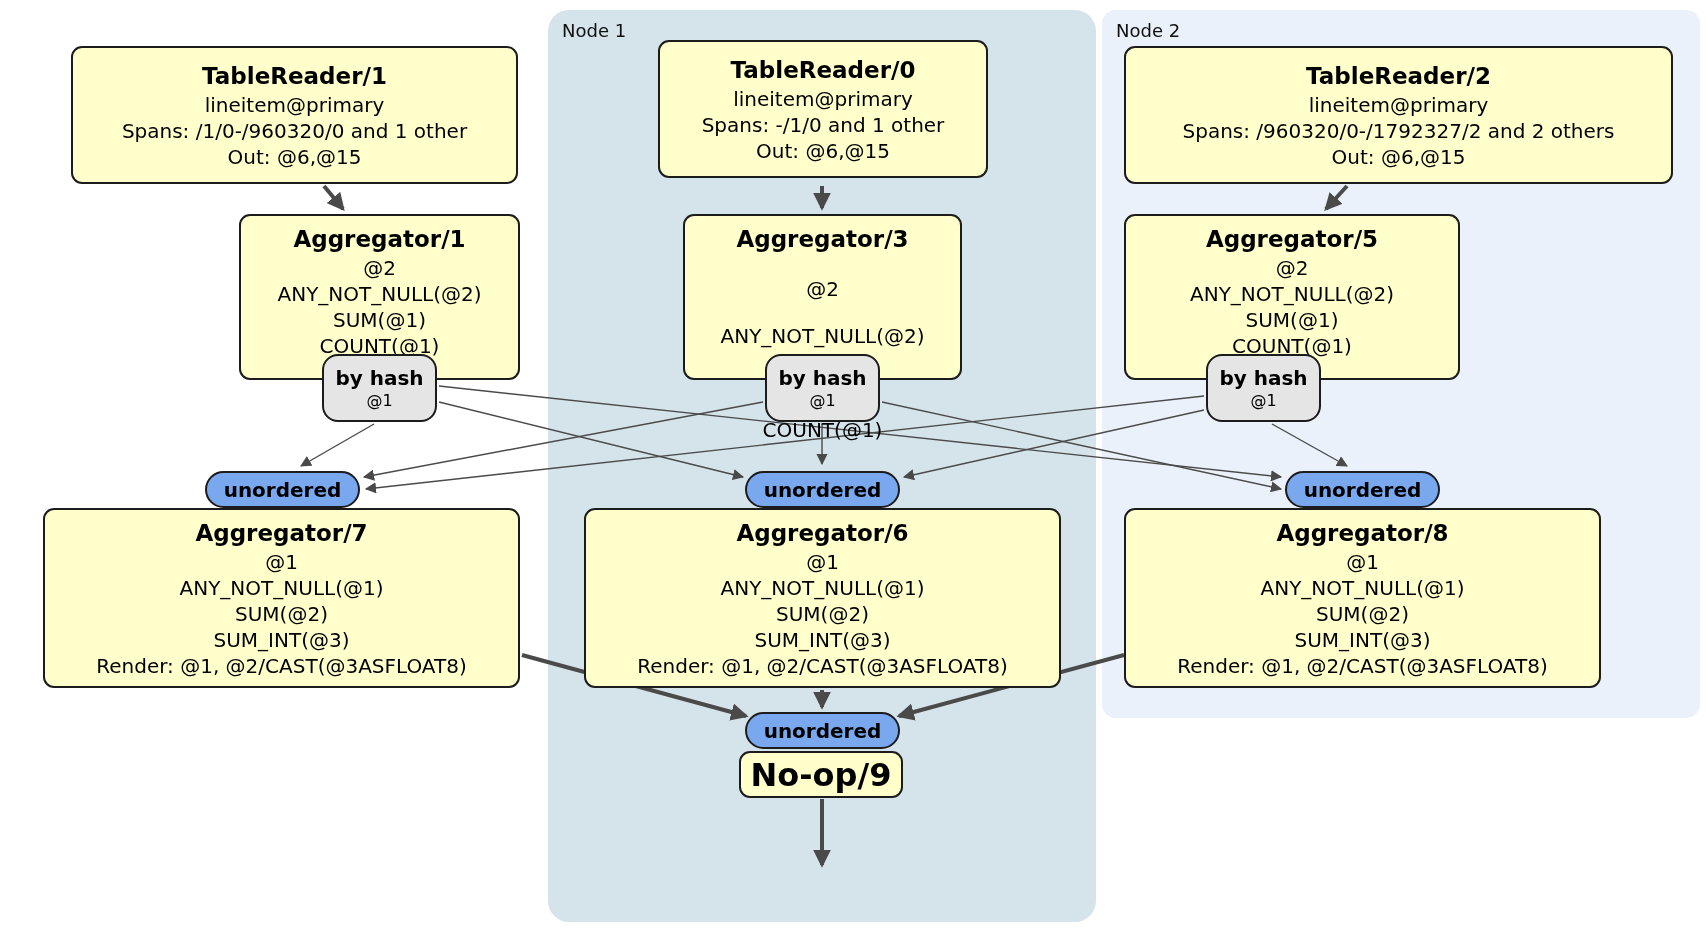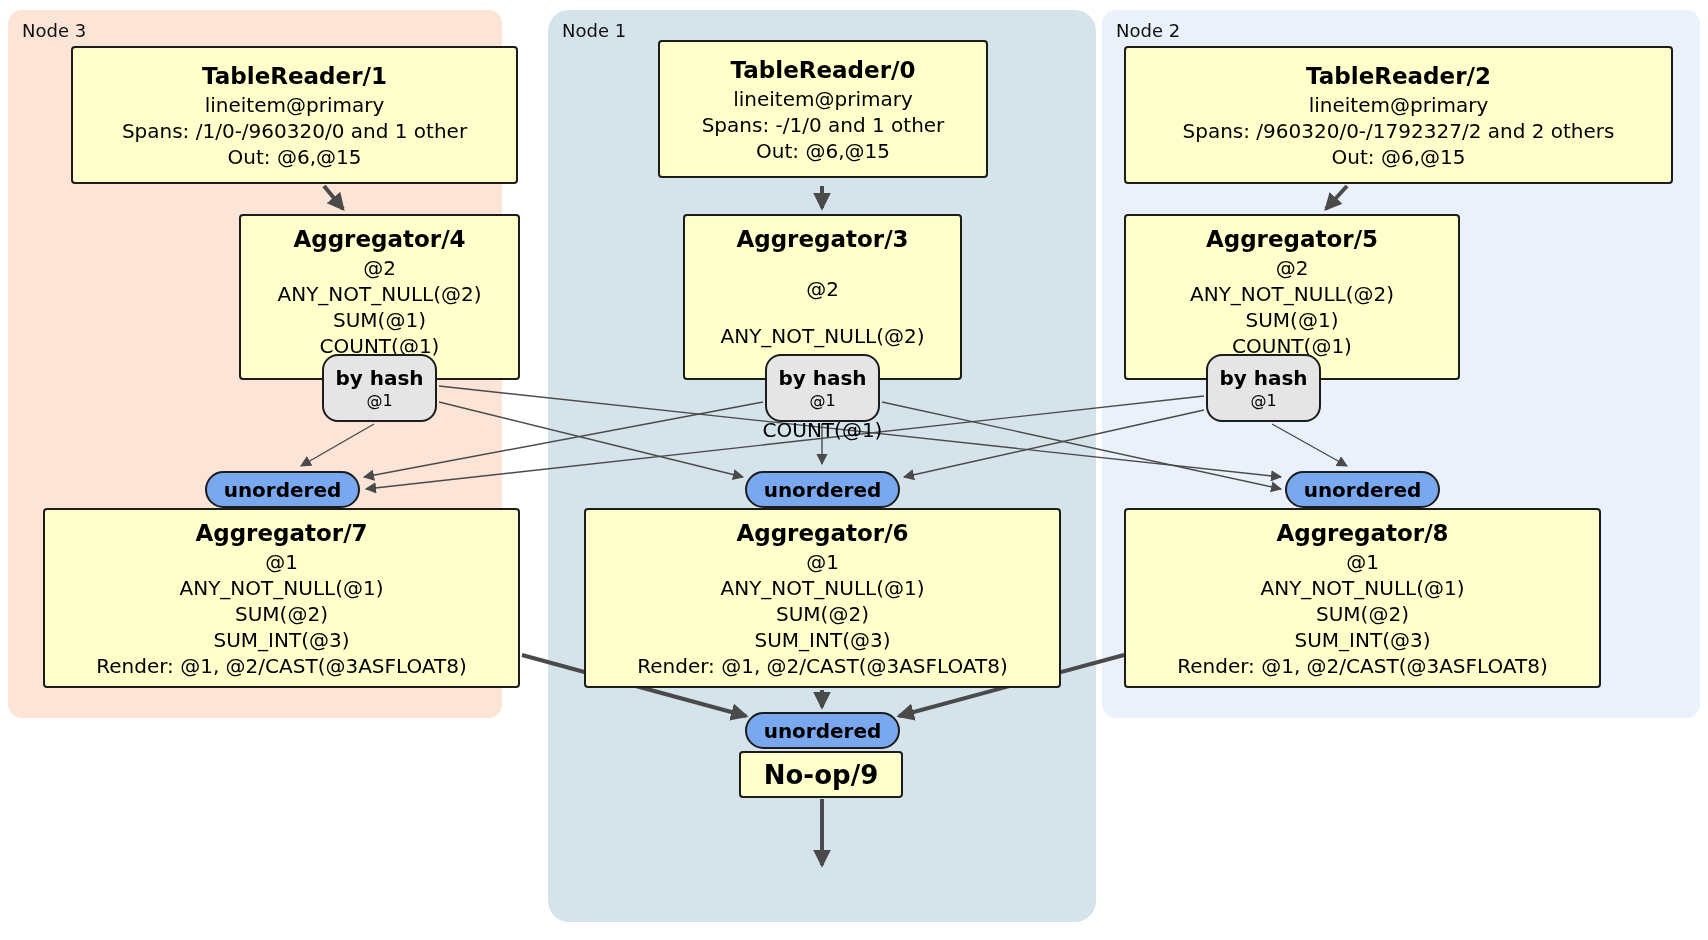--- a/index.html
+++ b/index.html
@@ -4,50 +4,47 @@
 <style>
   html,body { margin:0; padding:0; background:#ffffff; }
   .canvas {
     position:relative; width:1708px; height:940px; background:#ffffff;
     font-family:"DejaVu Sans","Liberation Sans",sans-serif; overflow:hidden;
   }
   .region { position:absolute; border-radius:14px; z-index:0; }
   .region-label { font-size:18px; color:#101010; padding:10px 0 0 14px; }
   .edges { position:absolute; left:0; top:0; z-index:1; }
   .pbox {
-    position:absolute; background:#ffffcc; border:2px solid #1c1c1c; border-radius:4px;
+    position:absolute; background:#ffffcc; border:2px solid #1c1c1c; border-radius:11px;
     display:flex; flex-direction:column; align-items:center; text-align:center;
     z-index:2; box-sizing:border-box; color:#000;
   }
   .pbox.center { justify-content:center; }
   .pbox.top { justify-content:flex-start; padding-top:8px; }
   .pbox .title { font-weight:bold; font-size:23px; line-height:31px; white-space:nowrap; }
   .pbox .line  { font-size:20px; line-height:26px; white-space:nowrap; }
-  .pbox .bigtitle { font-weight:bold; font-size:26px; line-height:30px; white-space:nowrap; }
+  .pbox .bigtitle { font-weight:bold; font-size:32px; line-height:30px; white-space:nowrap; }
   .router {
     position:absolute; background:#e5e5e5; border:2px solid #1c1c1c; border-radius:16px;
     display:flex; flex-direction:column; align-items:center; justify-content:center;
     z-index:3; box-sizing:border-box; color:#000;
   }
   .router .rlabel { font-weight:bold; font-size:20px; line-height:25px; }
   .router .rdetail { font-size:16px; line-height:19px; }
   .sync {
     position:absolute; background:#7aa8ee; border:2px solid #1c1c1c; border-radius:20px;
     display:flex; align-items:center; justify-content:center;
     font-weight:bold; font-size:20px; color:#000; z-index:3; box-sizing:border-box;
   }
 </style>
 </head>
 <body>
 
 <div class="canvas">
 
-  <div class="region" style="left:8px; top:10px; width:494px; height:708px; background:#fce4d6;">
-    <div class="region-label">Node 3</div>
-  </div>
   <div class="region" style="left:548px; top:10px; width:548px; height:912px; background:#d5e3eb;border-radius:21px;">
     <div class="region-label">Node 1</div>
   </div>
   <div class="region" style="left:1102px; top:10px; width:598px; height:708px; background:#eaf1fb;">
     <div class="region-label">Node 2</div>
   </div>
 
   <svg class="edges" width="1708" height="940" viewBox="0 0 1708 940">
     <defs>
       <marker id="ath" viewBox="0 0 10 10" refX="9" refY="5" markerWidth="8" markerHeight="8" orient="auto-start-reverse">
@@ -80,21 +77,21 @@
   </svg>
 
   <div class="pbox center" style="left:71px; top:46px; width:447px; height:138px;">
     <div class="title">TableReader/1</div>
     <div class="line">lineitem@primary</div>
     <div class="line">Spans: /1/0-/960320/0 and 1 other</div>
     <div class="line">Out: @6,@15</div>
   </div>
 
   <div class="pbox top" style="left:239px; top:214px; width:281px; height:166px;">
-    <div class="title">Aggregator/4</div>
+    <div class="title">Aggregator/1</div>
     <div class="line">@2</div>
     <div class="line">ANY_NOT_NULL(@2)</div>
     <div class="line">SUM(@1)</div>
     <div class="line">COUNT(@1)</div>
   </div>
 
   <div class="router" style="left:322px; top:354px; width:115px; height:68px;">
     <div class="rlabel">by hash</div>
     <div class="rdetail">@1</div>
   </div>

